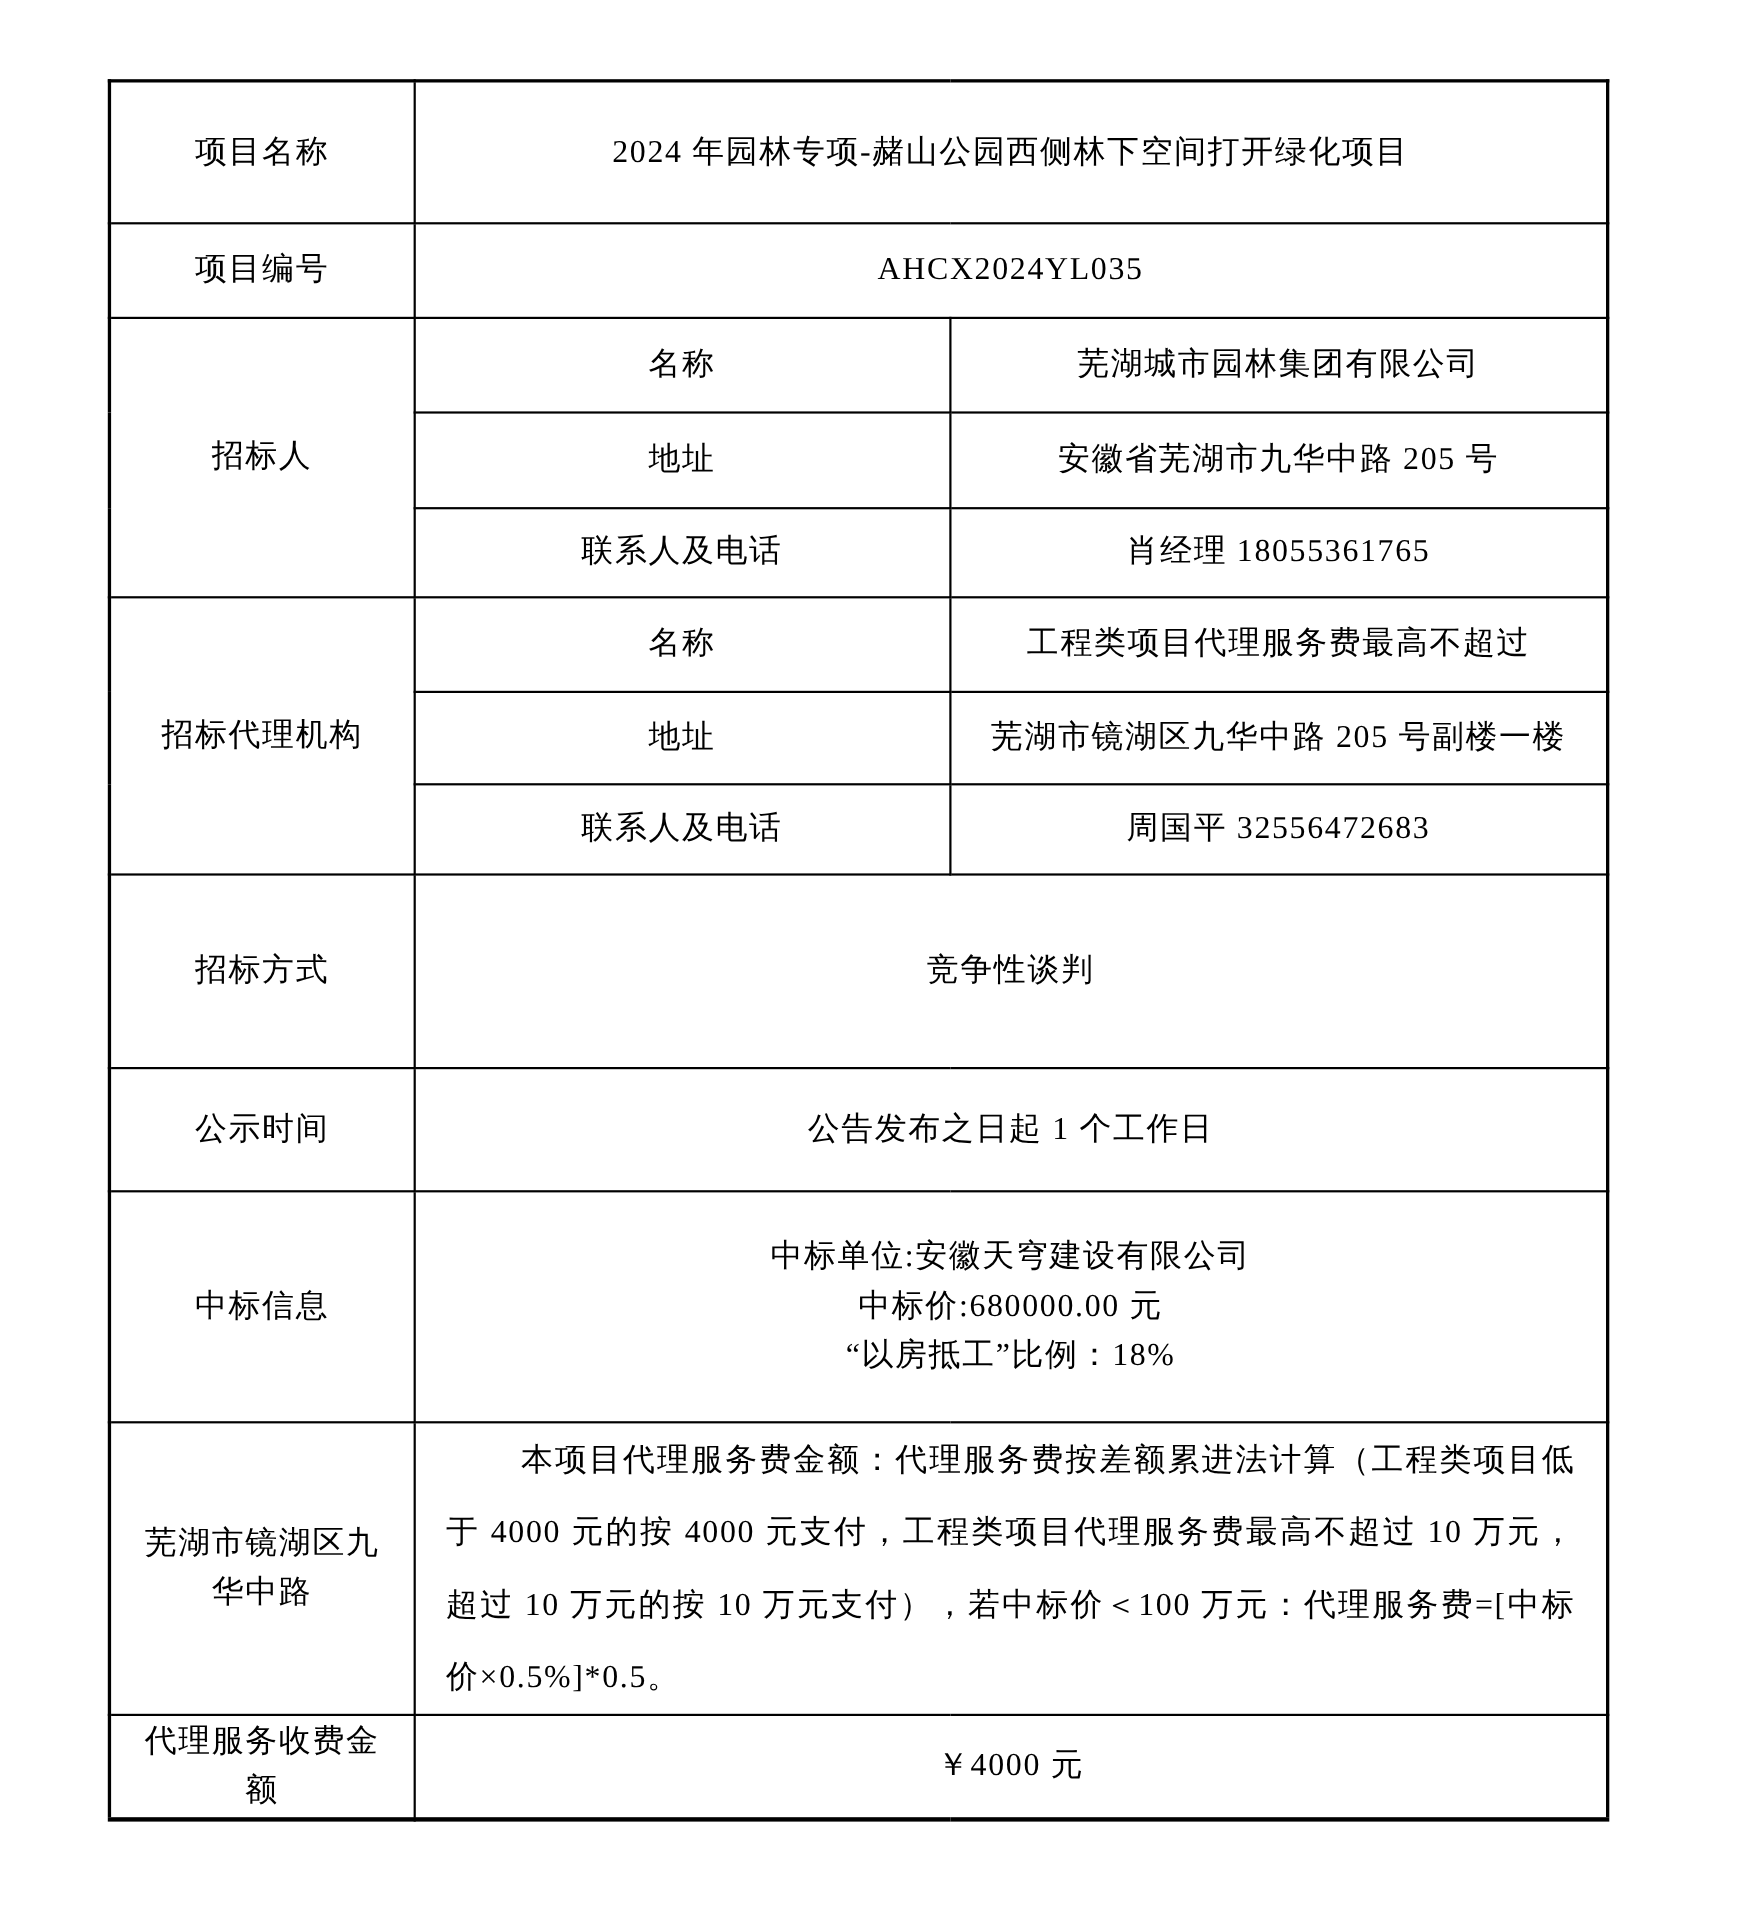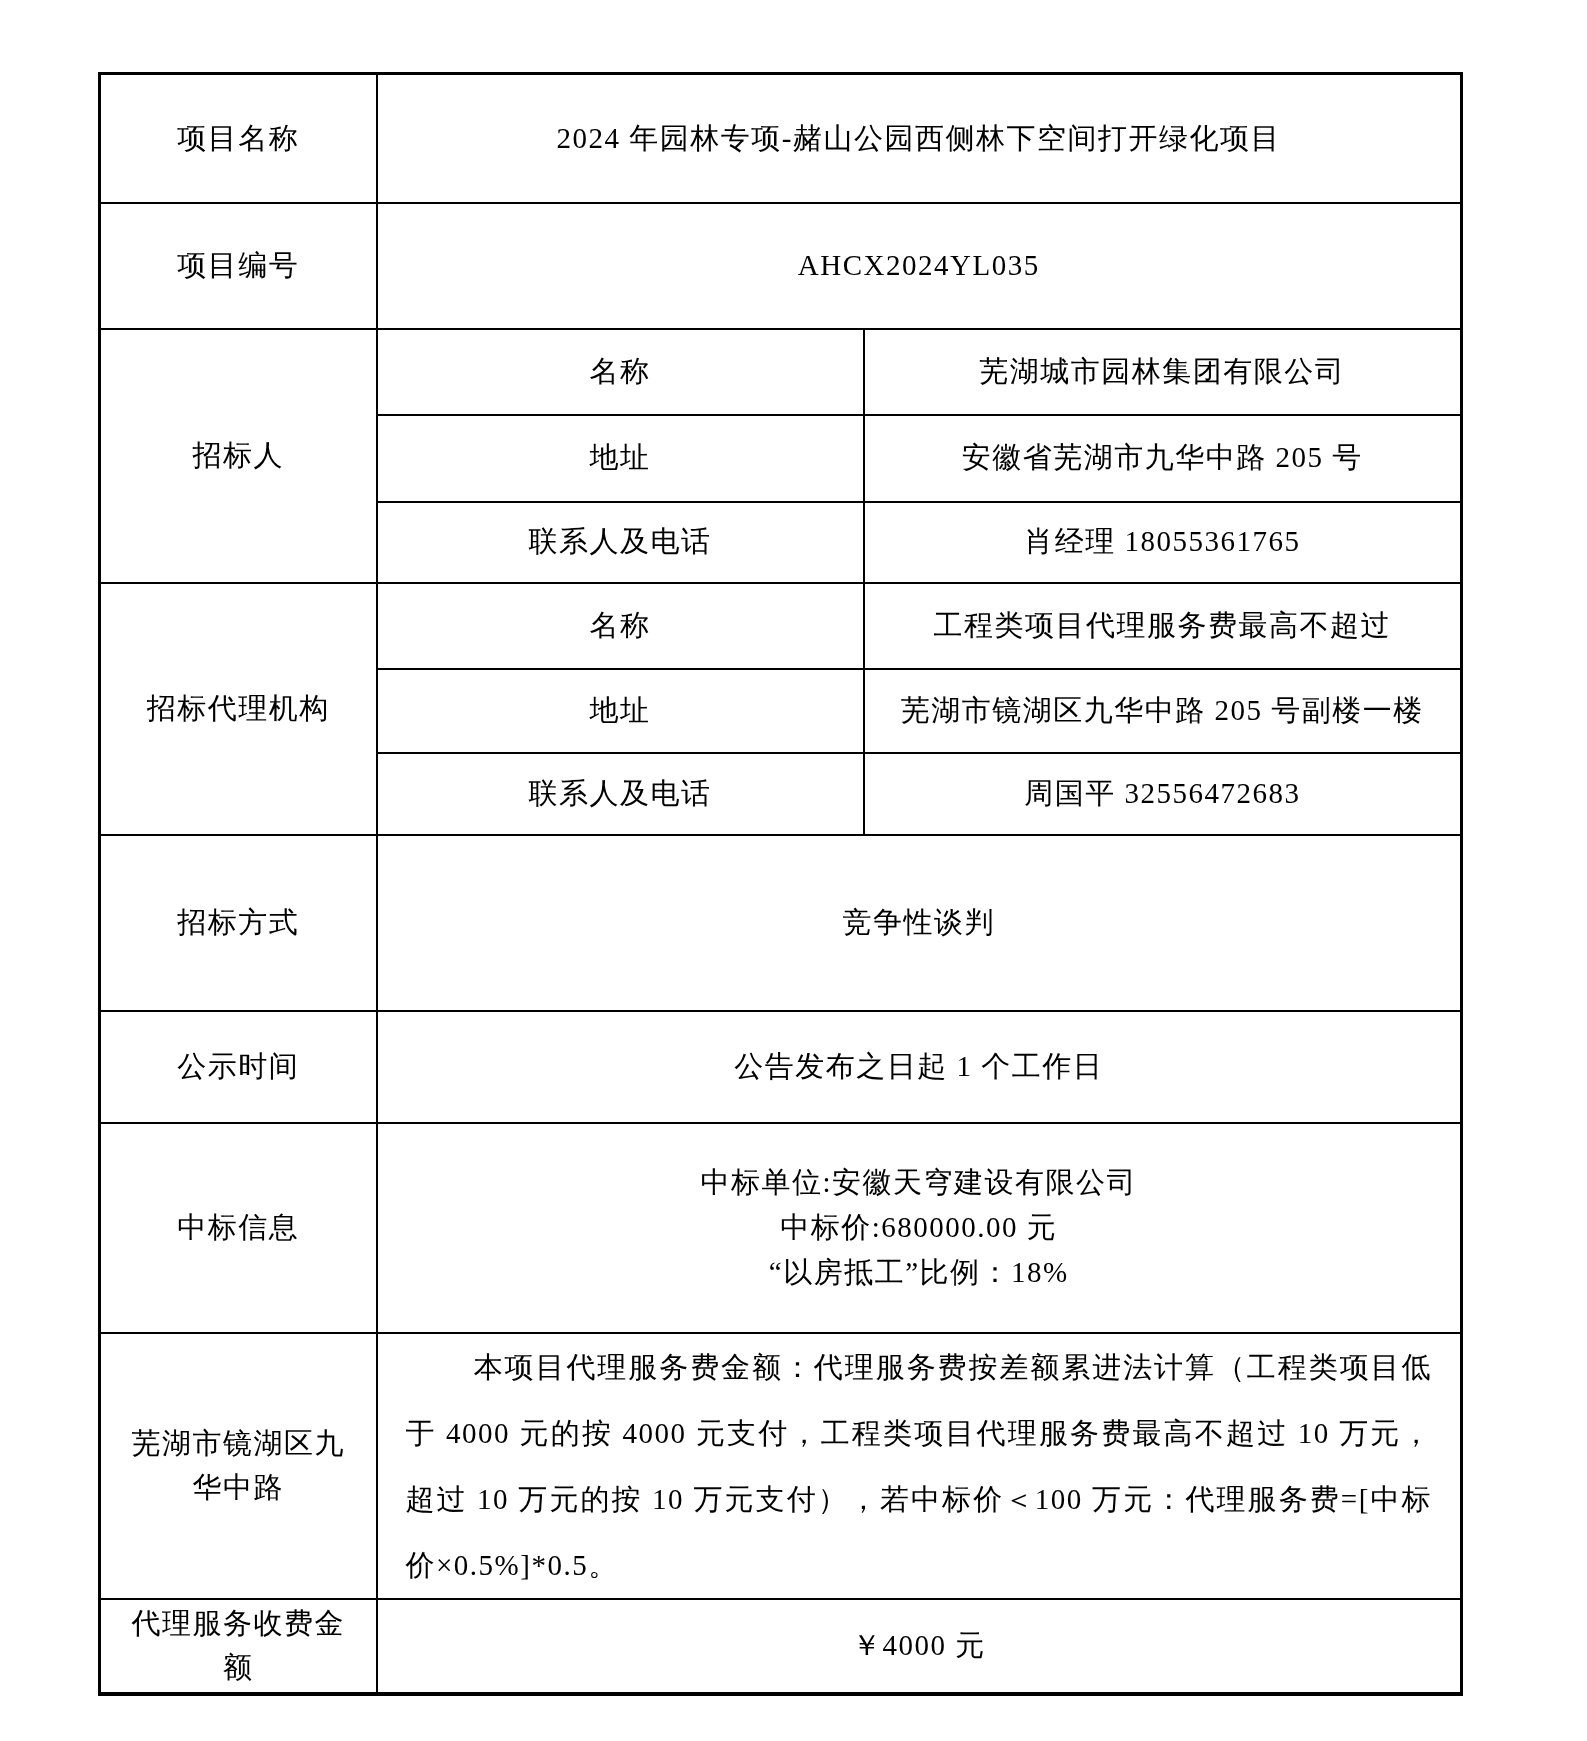--- a/index.html
+++ b/index.html
@@ -47,21 +47,21 @@
     <col style="width:487px">
     <col style="width:598px">
   </colgroup>
 
   <tbody>
       <tr style="height:129px">
     <td class="lbl">项目名称</td>
     <td colspan="2">2024 年园林专项-赭山公园西侧林下空间打开绿化项目</td>
   </tr>
 
-  <tr style="height:126px">
+  <tr style="height:86px">
     <td class="lbl">项目编号</td>
     <td colspan="2">AHCX2024YL035</td>
   </tr>
 
   <tr style="height:86px">
     <td class="lbl" rowspan="3">招标人</td>
     <td>名称</td>
     <td>芜湖城市园林集团有限公司</td>
   </tr>
   <tr style="height:87px">

